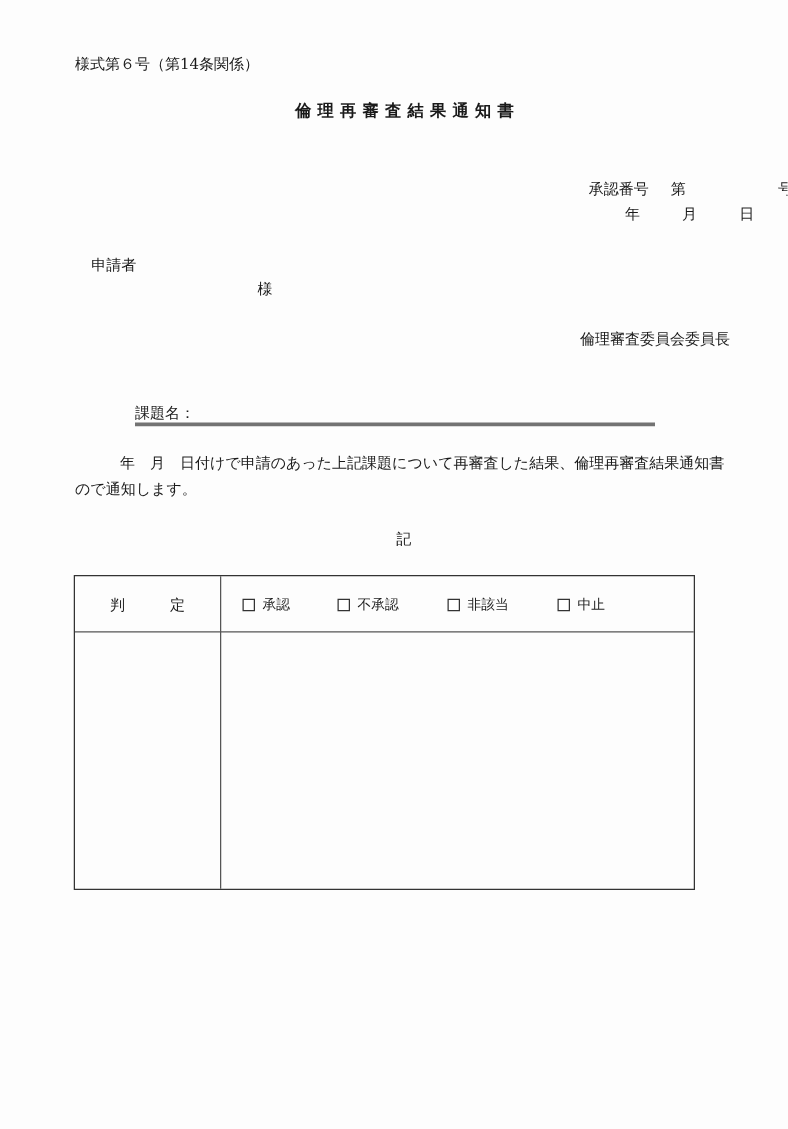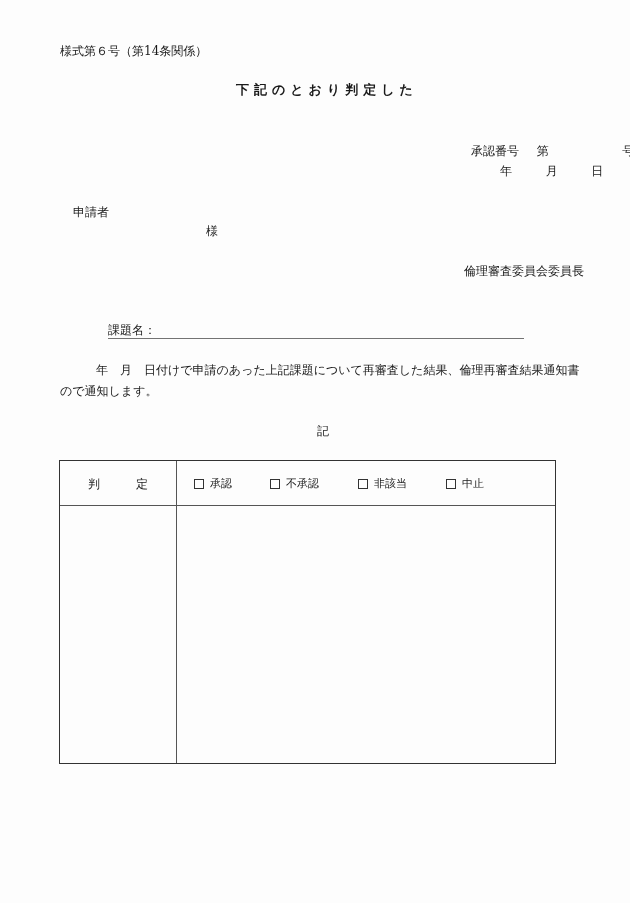--- a/index.html
+++ b/index.html
@@ -15,44 +15,44 @@
   .abs { position: absolute; white-space: nowrap; line-height: 1; }
   #form-no { left: 60px; top: 45px; font-size: 12px; }
   #doc-title { left: 236px; top: 83px; font-size: 13px; font-weight: bold; letter-spacing: 5px; }
   #approval-line { left: 471px; top: 145px; font-size: 12px; }
   #approval-line span { display: inline-block; }
   #date-line { left: 500px; top: 165px; font-size: 12px; text-align: right; }
   #date-line span { display: inline-block; }
   #applicant-label { left: 73px; top: 206px; font-size: 12px; }
   #sama { left: 206px; top: 225px; font-size: 12px; }
   #chair { left: 464px; top: 265px; font-size: 12px; }
-  #subject-wrap { left: 108px; top: 324px; width: 416px; border-bottom: 1px solid #737373; padding-bottom: 2px; font-size: 12px; }
+  #subject-wrap { left: 108px; top: 324px; width: 416px; border-bottom: 3px solid #737373; padding-bottom: 2px; font-size: 12px; }
   #body-text1 { left: 60px; top: 364px; font-size: 12px; }
   #body-text2 { left: 60px; top: 385px; font-size: 12px; }
   #ki { left: 317px; top: 425px; font-size: 12px; }
   #verdict-table {
-    position: absolute; left: 59px; top: 460px; width: 497px; height: 304px;
+    position: absolute; left: 59px; top: 460px; width: 497px; height: 252px;
     border: 1.5px solid #333; box-sizing: border-box;
   }
   .col-divider { position: absolute; left: 116px; top: 0; bottom: 0; width: 0; border-left: 1px solid #555; }
   .row-divider { position: absolute; left: 0; right: 0; top: 44px; height: 0; border-top: 1px solid #555; }
   .judgement-label { position: absolute; left: 28px; top: 17px; font-size: 12px; line-height: 1; }
   .judgement-label span:first-child { margin-right: 36px; }
   .options { position: absolute; left: 134px; top: 17px; font-size: 11px; line-height: 1; display: flex; }
   .option { display: flex; align-items: flex-end; }
   .checkbox { width: 8px; height: 8px; border: 1px solid #333; display: inline-block; margin-right: 6px; background: #fff; }
   .reason-label { position: absolute; left: 4px; top: 133px; width: 112px; font-size: 12px; line-height: 16px; white-space: normal; }
   .reason-area { position: absolute; left: 118px; top: 46px; right: 0; bottom: 0; }
 </style>
 </head>
 <body>
 
 <div class="abs" id="form-no">様式第６号（第14条関係）</div>
 
-<div class="abs" id="doc-title">下記のとおり判定した</div>
+<div class="abs" id="doc-title">倫理再審査結果通知書</div>
 
 <div class="abs" id="approval-line">
   <span>承認番号</span>
   <span style="width:10px"></span>
   <span>第</span>
   <span style="width:66px"></span>
   <span>号</span>
 </div>
 
 <div class="abs" id="date-line">

